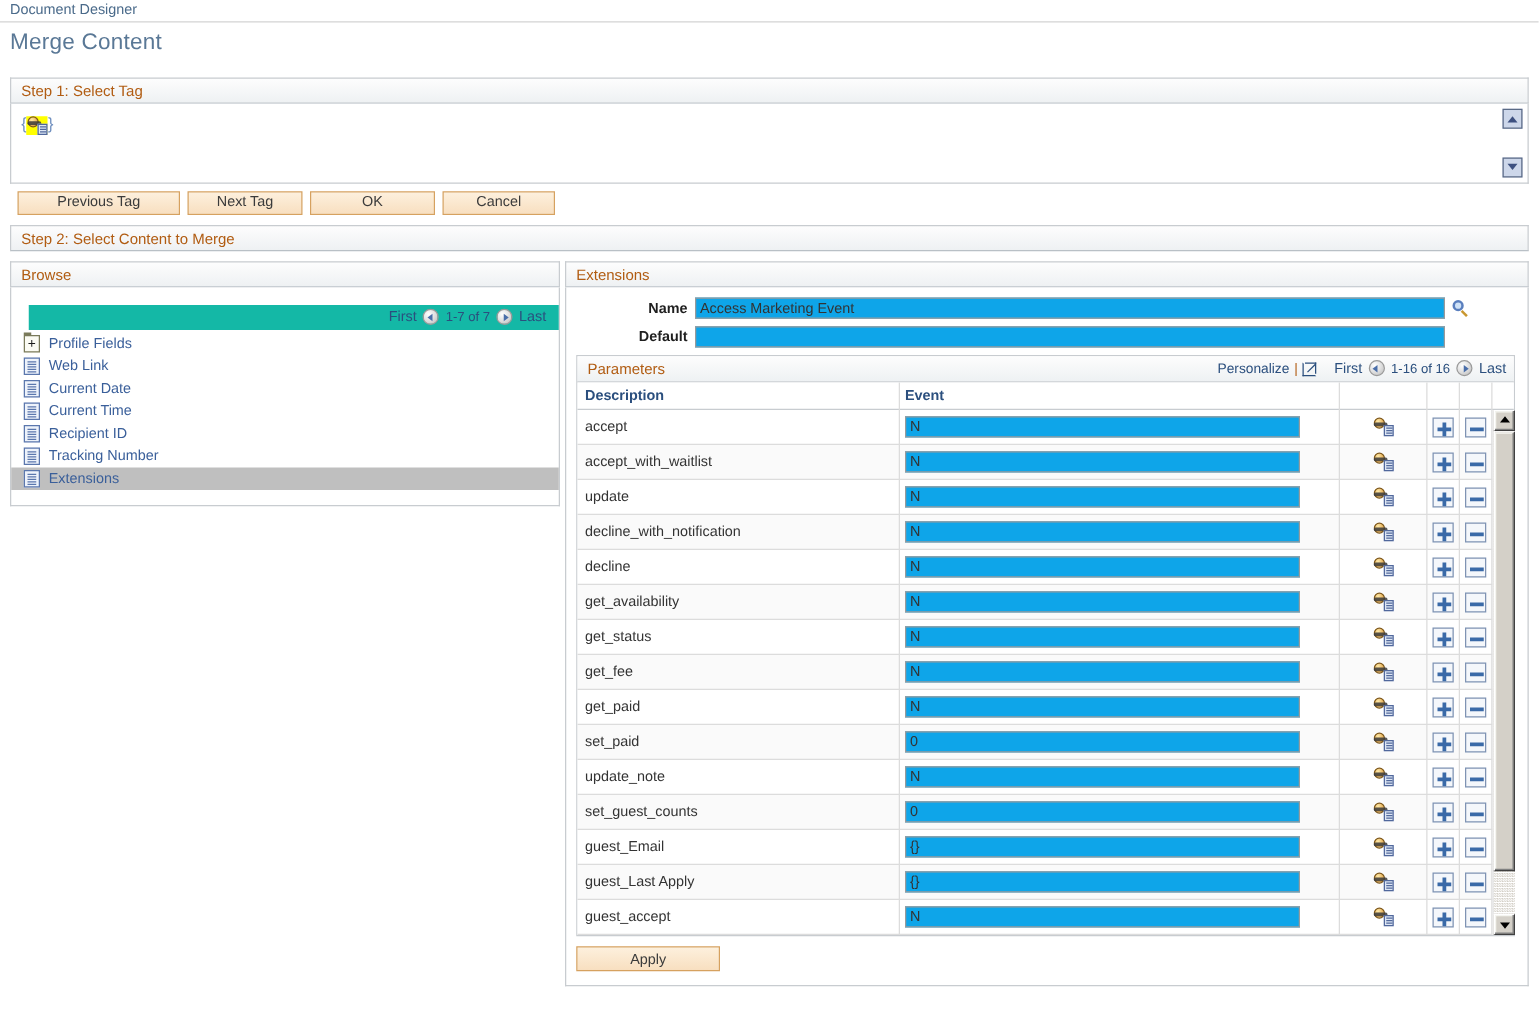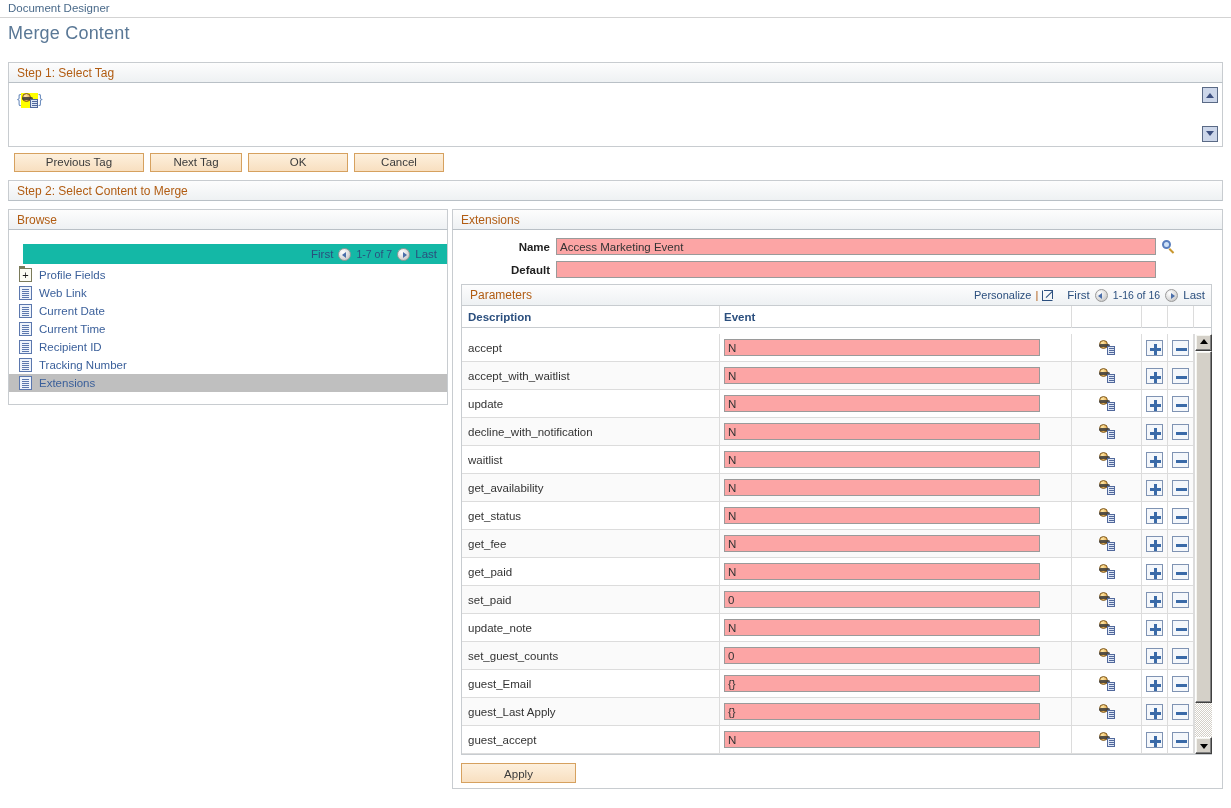--- a/index.html
+++ b/index.html
@@ -185,21 +185,21 @@
   }
   .field-row { display:flex; align-items:center; margin-bottom:6px; }
   .field-label {
     width:95px; text-align:right; padding-right:6px;
     font-weight:bold; color:#1f1f1f; font-size:11.5px;
   }
   .txt {
     border:1px solid #9a9a9a; height:17px;
     font-family:"Liberation Sans",sans-serif;
     font-size:11.5px; color:#333;
-    padding:0 3px; background:#fca5a5;
+    padding:0 3px; background:#0ea5e9;
     outline:none;
   }
   #name-input { width:600px; }
   #default-input { width:600px; }
   .mag {
     position:relative; display:inline-block;
     width:14px; height:14px; margin-left:6px;
   }
   .mag .lens {
     position:absolute; left:0; top:0; width:9px; height:9px; border-radius:50%;
@@ -245,21 +245,21 @@
   .gh-val  { flex:1; padding-left:4px; }
   .gh-a { width:70px; }
   .gh-b { width:26px; }
   .gh-c { width:26px; }
   .gh, .gh-desc, .gh-val {
     font-weight:bold; color:#2b4f7e; font-size:11.5px;
   }
   .gh-desc, .gh-val { border-right:1px solid #dcdcdc; height:22px; line-height:22px;}
   .gh-a, .gh-b, .gh-c { border-right:1px solid #dcdcdc; height:22px;}
 
-  #grid-scroll-area { display:flex;margin-top:6px; }
+  #grid-scroll-area { display:flex; }
   #grid-body { flex:1; }
   .grid-row {
     display:flex; height:28px; align-items:center;
     border-bottom:1px solid #dcdcdc;
   }
   .grid-row.odd { background:#ffffff; }
   .grid-row.even { background:#fafafa; }
   .c-desc {
     width:258px; padding-left:6px; font-size:11.5px; color:#333;
     height:28px; line-height:28px; border-right:1px solid #dcdcdc;
@@ -542,21 +542,21 @@
                     </span>
                   </div>
                 <div class="c-minus">
                     <span class="pm-btn">
                       <span class="hbar"></span>
                     </span>
                   </div>
               </div>
 
               <div class="grid-row odd">
-                <div class="c-desc">waitlist</div>
+                <div class="c-desc">decline</div>
                 <div class="c-val">
                     <input class="txt" type="text" value="N" style="">
                   </div>
                 <div class="c-ico">
                     <span class="spin-doc">
                       <span class="ball"></span>
                       <span class="page"></span>
                     </span>
                   </div>
                 <div class="c-plus">

